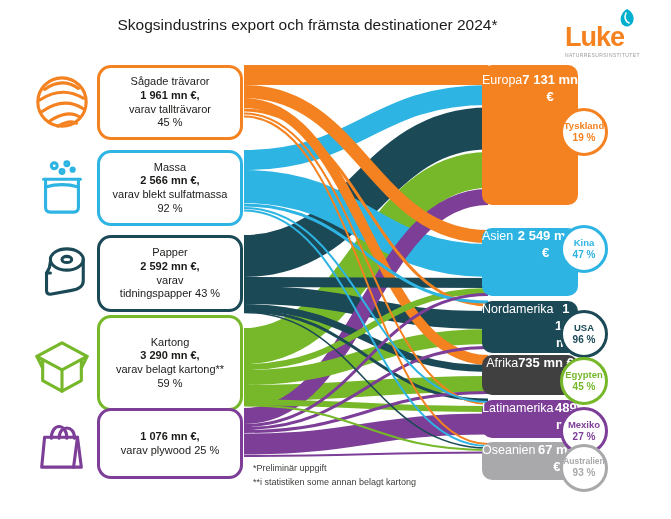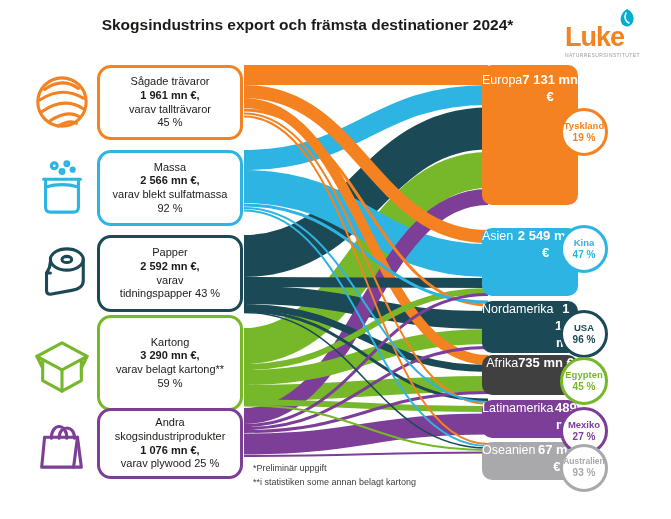--- a/index.html
+++ b/index.html
@@ -1,20 +1,20 @@
 <!DOCTYPE html>
 <html><head>
 <meta charset="utf-8">
 <style>
   html,body{margin:0;padding:0;background:#fff;}
   #stage{position:relative;width:671px;height:519px;background:#fff;overflow:hidden;
          font-family:"Liberation Sans",sans-serif;}
   #flows{position:absolute;left:0;top:0;z-index:1;}
   .title{position:absolute;left:30px;top:16px;width:555px;text-align:center;
-         font-size:15.5px;font-weight:bold;color:#1a1a18;z-index:2;}
+         font-size:15.5px;font-weight:normal;color:#1a1a18;z-index:2;}
   
   .logo{position:absolute;right:6px;top:8px;width:100px;height:58px;z-index:2;text-align:left;}
   .logo .word{display:block;font-size:27px;font-weight:bold;color:#F58220;line-height:1;
               letter-spacing:-1px;margin-top:16px;}
   .logo .leaf{position:absolute;top:0px;left:52px;}
   .logo .sub{display:block;font-size:5px;letter-spacing:.4px;color:#9b9b9b;margin-top:1px;}
   
   .product-box{position:absolute;left:97px;width:146px;background:#fff;border:3px solid #000;
                border-radius:14px;z-index:2;display:flex;flex-direction:column;justify-content:center;
                text-align:center;font-size:11px;line-height:1.25;color:#1a1a18;padding:2px 3px;box-sizing:border-box;}
@@ -137,22 +137,20 @@
     <div class="sb">varav
 tidningspapper 43 %</div>
   </div>
   <div class="product-box" style="top: 315px; height: 96px; border-color: rgb(118, 184, 42);">
     <div class="nm">Kartong</div>
     <div class="vl">3 290 mn €,</div>
     <div class="sb">varav belagt kartong**
 59 %</div>
   </div>
   <div class="product-box" style="top: 408px; height: 71px; border-color: rgb(124, 62, 151);">
-    <div class="nm">Andra
-skogsindustriprodukter</div>
     <div class="vl">1 076 mn €,</div>
     <div class="sb">varav plywood 25 %</div>
   </div>
 
   <div class="dest-box top" style="top: 65px; height: 140px; background: rgb(245, 130, 32);">
     <div>Europa</div>
     <div class="vl">7 131 mn €</div>
   </div>
   <div class="dest-box" style="top: 228px; height: 68px; background: rgb(46, 180, 227);">
     <div>Asien</div>

